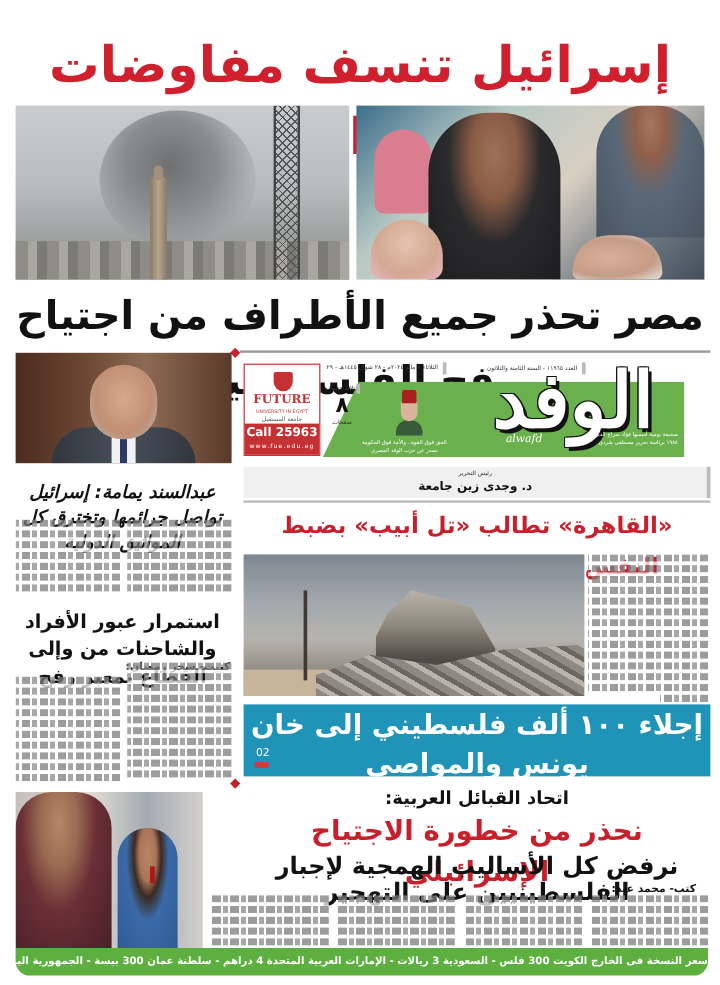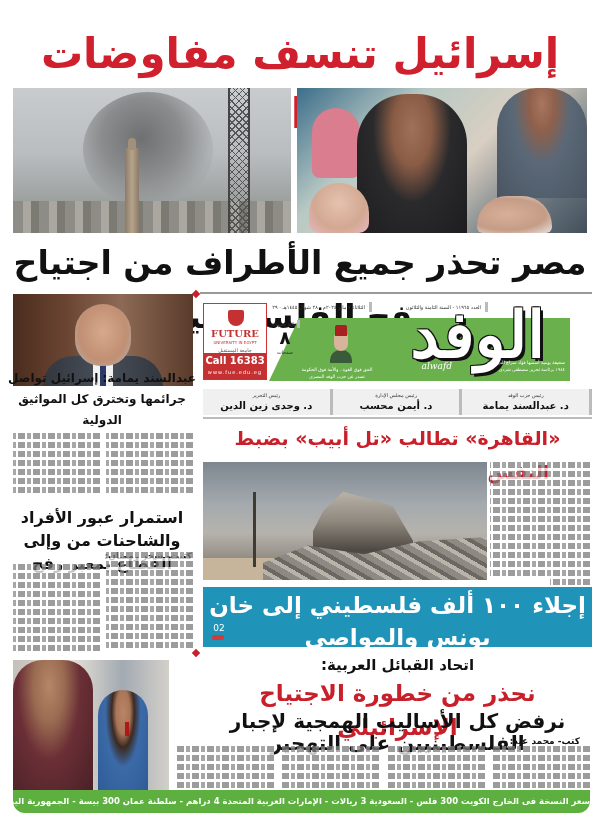--- a/index.html
+++ b/index.html
@@ -98,21 +98,21 @@
     border-radius: 40px 40px 0 0;
   }
   .photo-portrait .shirt {
     position: absolute; left: 80px; top: 62px; width: 20px; height: 30px;
     background: linear-gradient(90deg, #f1f1f1 0 35%, #2b3a66 35% 65%, #f1f1f1 65%);
   }
 
   .left-headline {
     left: 8px; width: 188px; text-align: center; font-weight: 900; color: #111;
   }
-  .lh1 { top: 368px; font-size: 12px; line-height: 21px; }
+  .lh1 { top: 400px; font-size: 15px; line-height: 21px; font-style: italic; }
   .lh2 { top: 506px; font-size: 16px; line-height: 23px; }
 
   .text-block {
     color: #6a6a6a; font-size: 6px; line-height: 9px; text-align: justify; overflow: hidden;
   }
   .text-block .line {
     height: 9px; border-bottom: 3px solid #fff;
     background: repeating-linear-gradient(270deg, #7c7c7c 0 7px, transparent 7px 9px, #8a8a8a 9px 13px, transparent 13px 15px);
     opacity: 0.75;
   }
@@ -357,21 +357,21 @@
 <div class="abs corner-mark" style="left:193px; top:291px;"></div>
 
 <div class="abs mast-topline"></div>
 
 <div class="abs future-ad">
   <div class="crest"></div>
   <div class="fname">FUTURE</div>
   <div class="fsub">UNIVERSITY IN EGYPT</div>
   <div class="fsub2">جامعة المستقبل</div>
   <div class="call">
-    <span class="num">Call 16383</span>
+    <span class="num">Call 25963</span>
     <span class="url">www.fue.edu.eg</span>
   </div>
 </div>
 
 <div class="abs mast-green"></div>
 
 <div class="abs mast-meta" style="right:112px; width:110px;">العدد ١١٩٦٥ - السنة الثامنة والثلاثون</div>
 <div class="abs mast-meta" style="right:228px; width:100px; overflow:hidden; white-space:nowrap;">الثلاثاء ٧ مايو ٢٠٢٤م - ٢٨ شوال ١٤٤٥هـ - ٢٩ برمودة ١٧٤٠ق</div>
 
 <div class="abs pages-box">
@@ -389,30 +389,22 @@
   <div>الحق فوق القوة.. والأمة فوق الحكومة</div>
   <div>تصدر عن حزب الوفد المصري</div>
 </div>
 
 <div class="abs mast-logo">الوفد</div>
 <div class="abs mast-latin">alwafd</div>
 <div class="abs mast-founder-text">صحيفة يومية أسسها فؤاد سراج الدين عام ١٩٨٤ برئاسة تحرير مصطفى شردي</div>
 
 <div class="abs staff-bar">
   <div class="staff-cell">
-    <div class="role">رئيس حزب الوفد</div>
-    <div class="name">د. عبدالسند يمامة</div>
-  </div>
-  <div class="staff-cell">
-    <div class="role">رئيس مجلس الإدارة</div>
-    <div class="name">د. أيمن محسب</div>
-  </div>
-  <div class="staff-cell">
     <div class="role">رئيس التحرير</div>
-    <div class="name">د. وجدى زين الدين</div>
+    <div class="name">د. وجدى زين جامعة</div>
   </div>
 </div>
 <div class="abs staff-bottomline"></div>
 
 <div class="abs red-headline">«القاهرة» تطالب «تل أبيب» بضبط النفس وتجنب المزيد من التصعيد</div>
 
 <div class="abs photo photo-rubble">
   <div class="road"></div>
   <div class="pole"></div>
   <div class="building"></div>

